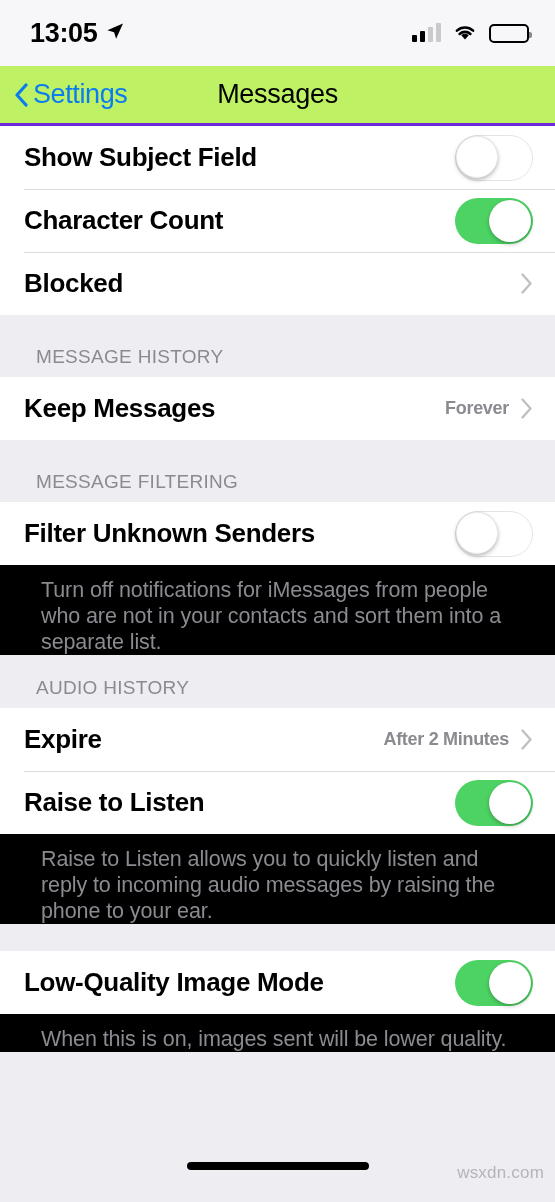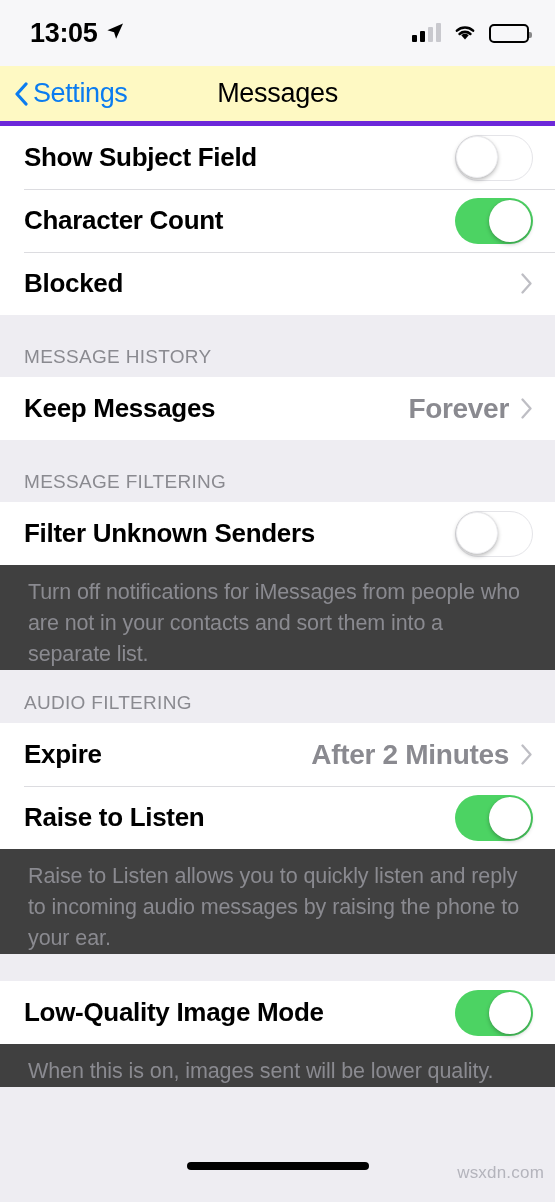--- a/index.html
+++ b/index.html
@@ -81,22 +81,22 @@
   .battery .fill {
     height: 100%;
     background: #000;
     border-radius: 2px;
   }
 
   
   .navbar {
     position: relative;
     height: 60px;
-    background: #fef9c3;
-    border-bottom: 5px solid #6d28d9;
+    background: #bef264;
+    border-bottom: 3px solid #6d28d9;
     display: flex;
     align-items: center;
     flex: 0 0 auto;
   }
   .nav-back {
     display: flex;
     align-items: center;
     gap: 5px;
     padding-left: 14px;
     cursor: pointer;
@@ -130,21 +130,21 @@
     background: #EEEDF2;
   }
   .group { background: #fff; }
   .gap { background: #EEEDF2; }
 
   .sec-header {
     background: #EEEDF2;
     color: #8A8A90;
     font-size: 19px;
     letter-spacing: 0.3px;
-    padding: 0 0 9px 24px;
+    padding: 0 0 9px 36px;
     display: flex;
     align-items: flex-end;
   }
 
   .row {
     position: relative;
     height: 63px;
     display: flex;
     align-items: center;
     padding: 0 22px 0 24px;
@@ -158,21 +158,21 @@
     height: 1px;
     background: #DCDCE0;
   }
   .row-label {
     font-size: 26px;
     color: #000;
     letter-spacing: -0.3px;
     flex: 1 1 auto;
   }
   .row-value {
-    font-size: 28px;
+    font-size: 18px;
     color: #8A8A90;
     letter-spacing: -0.3px;
     margin-right: 12px;
   }
   .chevron {
     width: 12px;
     height: 21px;
     flex: 0 0 auto;
   }
 
@@ -200,26 +200,26 @@
     background: #fff;
     border: 1.5px solid #E4E4E8;
   }
   .toggle.off .knob {
     left: 0px;
     top: 0px;
     border: 1px solid #EDEDF0;
   }
 
   .footer-note {
-    background: #404040;
+    background: #000000;
     color: #8A8A90;
     font-size: 21.5px;
-    line-height: 31px;
+    line-height: 26px;
     letter-spacing: -0.1px;
-    padding: 12px 26px 0 28px;
+    padding: 12px 26px 0 41px;
   }
 
   
   .home-area {
     flex: 0 0 auto;
     height: 50px;
     position: relative;
     background: #EEEDF2;
   }
   .home-bar {
@@ -332,21 +332,21 @@
       <div class="row">
         <span class="row-label">Filter Unknown Senders</span>
         <span class="toggle off">
             <span class="knob"></span>
           </span>
       </div>
     </div>
     <div class="footer-note">Turn off notifications for iMessages from people who are not in your contacts and sort them into a separate list.</div>
 
     <div class="gap" style="height:20px"></div>
-    <div class="sec-header" style="height:33px">AUDIO FILTERING</div>
+    <div class="sec-header" style="height:33px">AUDIO HISTORY</div>
     <div class="group">
       <div class="row">
         <span class="row-label">Expire</span>
         <span class="row-value">After 2 Minutes</span>
         <span class="chevron">
           <svg width="12" height="21" viewBox="0 0 12 21">
             <path d="M1.5 1.5 L9.5 10.5 L1.5 19.5" stroke="#BEBEC4" stroke-width="2.3" fill="none" stroke-linecap="round" stroke-linejoin="round"></path>
           </svg>
         </span>
       </div>

